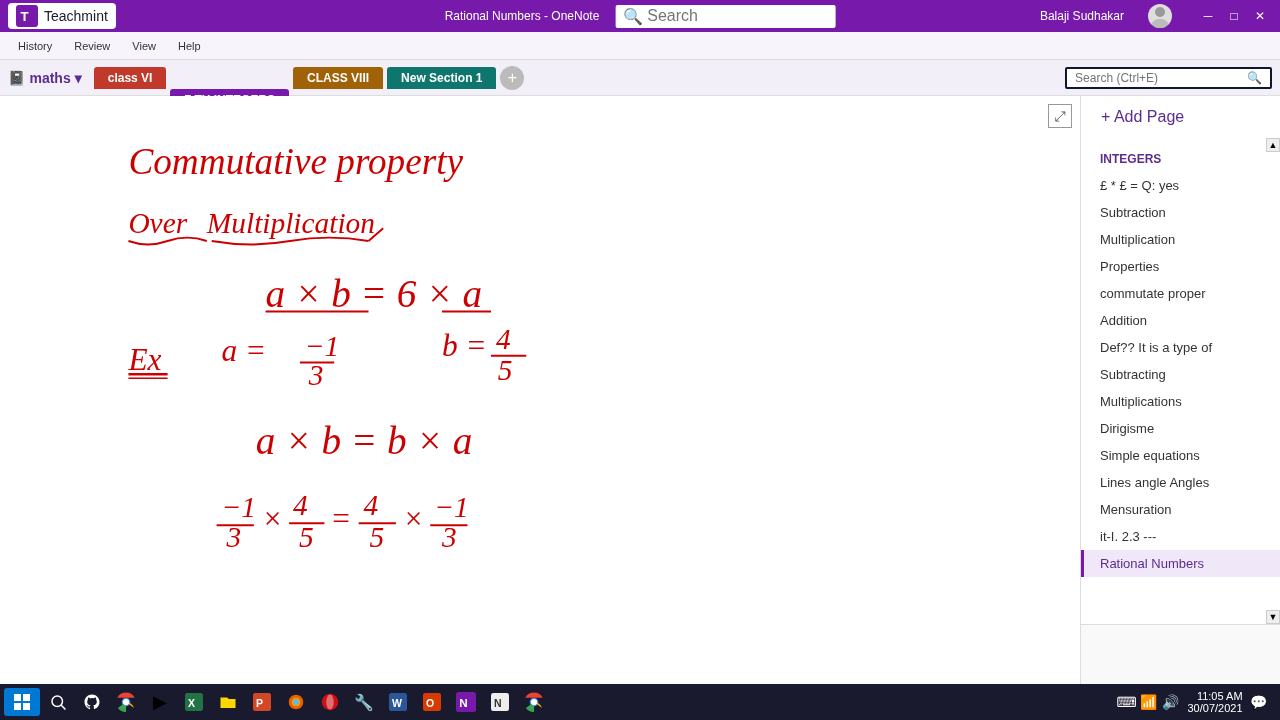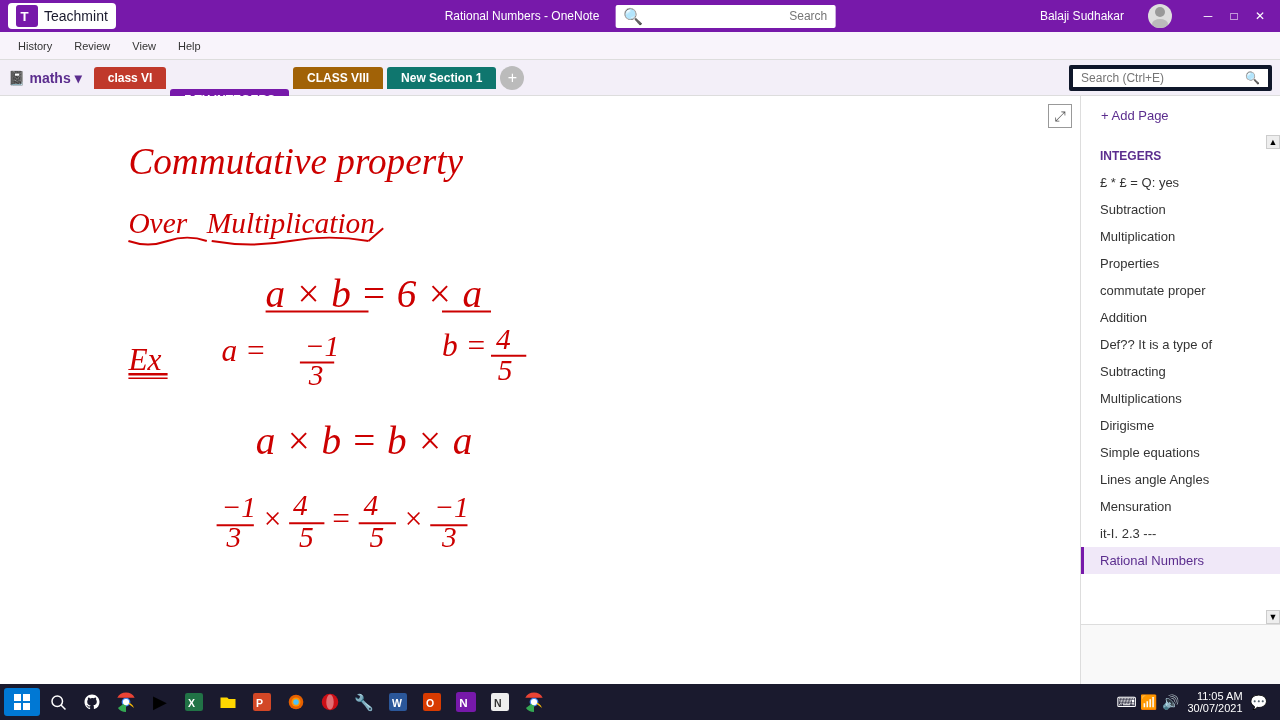--- a/index.html
+++ b/index.html
@@ -54,23 +54,22 @@
       align-items: center;
       background: white;
       border-radius: 2px;
       padding: 2px 8px;
       gap: 4px;
       width: 220px;
     }
     .title-search input {
       border: none;
       outline: none;
-      font-size: 12px;
+      font-size: 16px;
       width: 180px;
-      text-align: right;
     }
     .title-bar-right {
       display: flex;
       align-items: center;
       gap: 24px;
     }
     .user-name {
       color: white;
       font-size: 12px;
     }
@@ -162,24 +161,24 @@
       justify-content: center;
       font-size: 16px;
       color: white;
       cursor: pointer;
     }
     .tab-search {
       margin-left: auto;
       display: flex;
       align-items: center;
       background: white;
-      border: 4px solid #0f172a;
+      border: 2px solid #0f172a;
       border-radius: 2px;
       padding: 2px 8px;
-      gap: 4px;
+      gap: 12px;
       font-size: 12px;
     }
     .tab-search input {
       border: none;
       outline: none;
       font-size: 12px;
       width: 160px;
     }
 
     
@@ -222,21 +221,21 @@
     .sidebar-header {
       padding: 8px 12px;
       display: flex;
       align-items: center;
       justify-content: space-between;
     }
     .add-page-btn {
       display: flex;
       align-items: center;
       gap: 4px;
-      font-size: 13px;
+      font-size: 16px;
       color: #5b2d8e;
       cursor: pointer;
       padding: 4px 8px;
     }
     .sidebar-items {
       padding: 4px 0;
     }
     .sidebar-item {
       padding: 6px 16px;
       font-size: 13px;

